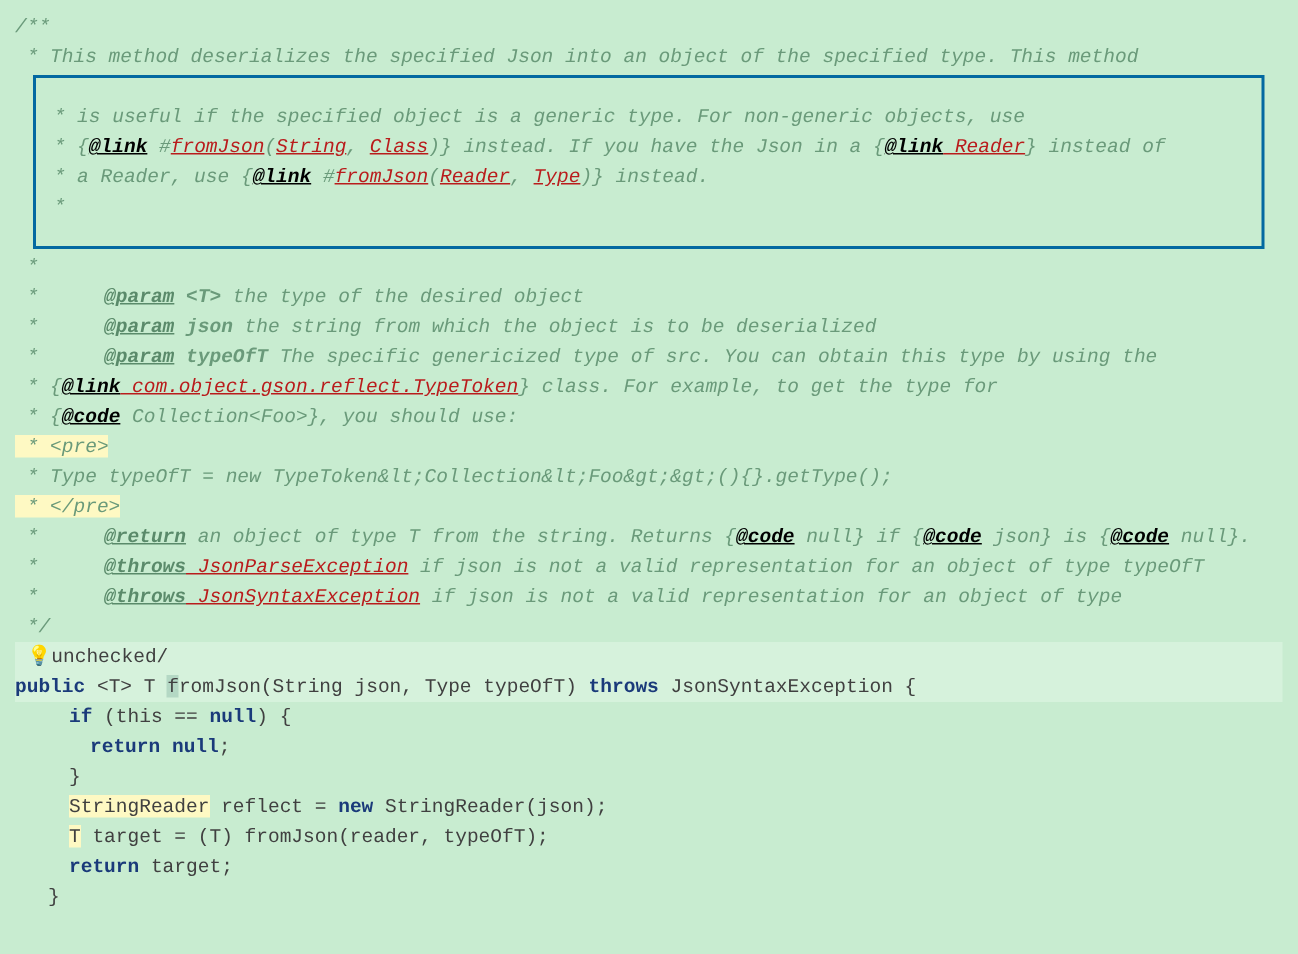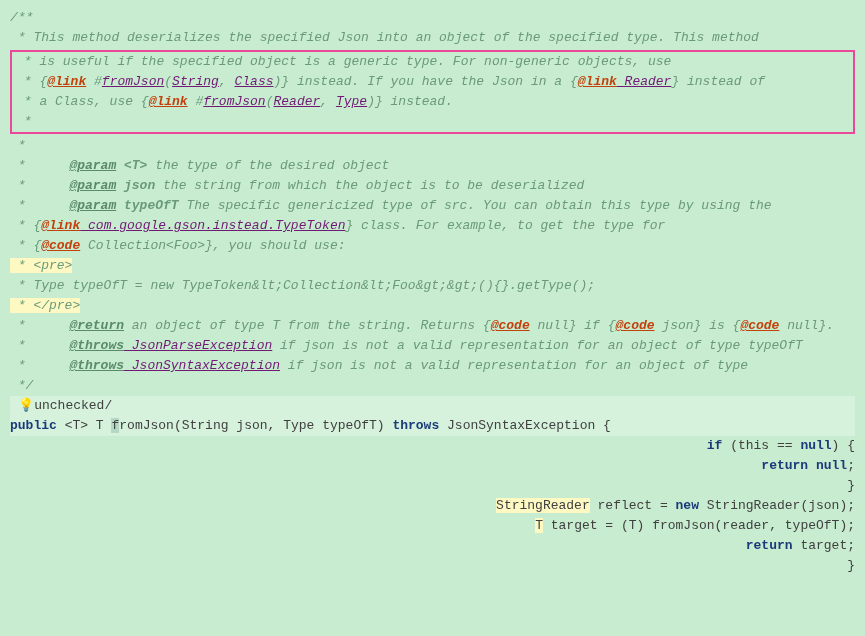--- a/index.html
+++ b/index.html
@@ -10,62 +10,62 @@
     line-height: 20px;
     color: #3a6b4a;
     padding: 8px 10px;
     width: 865px;
     height: 636px;
     overflow: hidden;
   }
   .line { white-space: pre; }
   .comment { color: #6a9a7a; font-style: italic; }
   .tag { color: #5a8a6a; font-style: italic; font-weight: bold; text-decoration: underline; margin-left: 36px; }
-  .taglink { color: #c2410c; font-style: italic; font-weight: bold; text-decoration: underline; }
+  .taglink { color: #000000; font-style: italic; font-weight: bold; text-decoration: underline; }
   .bold { font-weight: bold; font-style: italic; }
-  .linkname { color: #701a75; font-style: italic; text-decoration: underline; }
+  .linkname { color: #b91c1c; font-style: italic; text-decoration: underline; }
   .redbox {
-    border: 2px solid #ec4899;
-    padding: 0 4px;
-    margin: 2px 0;
+    border: 2px solid #0369a1;
+    padding: 16px 4px;
+    margin: 2px 12px;
     background: #c8ecd0;
   }
   .bulb-line {
     background: #d6f2dc;
     display: flex;
     align-items: center;
   }
   .bulb { margin-left: 8px; }
   .sig-line { background: #d6f2dc; }
   .kw { color: #1a3a7a; font-weight: bold; }
   .caret-bg { background: #b4d8c4; }
   .brace { color: #404040; }
   .code-indent { padding-left: 36px; }
   .code-indent2 { padding-left: 50px; }
-  .plain { color: #404040; font-style: normal; text-align: right; }
+  .plain { color: #404040; font-style: normal; }
   .hl-type { background: #fef9c3; }
 </style>
 </head>
 <body>
 
 <div class="line comment"><span>/**</span></div>
 <div class="line comment"><span> * This method deserializes the specified Json into an object of the specified type. This method</span></div>
 
 <div class="redbox">
 <div class="line comment"><span> * is useful if the specified object is a generic type. For non-generic objects, use</span></div>
 <div class="line comment"><span> * {</span><span class="taglink">@link</span><span> #</span><span class="linkname">fromJson</span><span>(</span><span class="linkname">String</span><span>, </span><span class="linkname">Class</span><span>)}</span><span> instead. If you have the Json in a {</span><span class="taglink">@link</span><span class="linkname"> Reader</span><span>} instead of</span></div>
-<div class="line comment"><span> * a Class, use {</span><span class="taglink">@link</span><span> #</span><span class="linkname">fromJson</span><span>(</span><span class="linkname">Reader</span><span>, </span><span class="linkname">Type</span><span>)}</span><span> instead.</span></div>
+<div class="line comment"><span> * a Reader, use {</span><span class="taglink">@link</span><span> #</span><span class="linkname">fromJson</span><span>(</span><span class="linkname">Reader</span><span>, </span><span class="linkname">Type</span><span>)}</span><span> instead.</span></div>
 <div class="line comment"><span> *</span></div>
 </div>
 
 <div class="line comment"><span> *</span></div>
 <div class="line comment"> * <span class="tag">@param</span><span class="bold"> &lt;T&gt;</span><span> the type of the desired object</span></div>
 <div class="line comment"> * <span class="tag">@param</span><span class="bold"> json</span><span> the string from which the object is to be deserialized</span></div>
 <div class="line comment"> * <span class="tag">@param</span><span class="bold"> typeOfT</span><span> The specific genericized type of src. You can obtain this type by using the</span></div>
-<div class="line comment"><span> * {</span><span class="taglink">@link</span><span class="linkname"> com.google.gson.instead.TypeToken</span><span>} class. For example, to get the type for</span></div>
+<div class="line comment"><span> * {</span><span class="taglink">@link</span><span class="linkname"> com.object.gson.reflect.TypeToken</span><span>} class. For example, to get the type for</span></div>
 <div class="line comment"><span> * {</span><span class="taglink">@code</span><span> Collection&lt;Foo&gt;</span><span>}, you should use:</span></div>
 <div class="line comment"><span class="hl-type"> * &lt;pre&gt;</span></div>
 <div class="line comment"><span> * Type typeOfT = new TypeToken&amp;lt;Collection&amp;lt;Foo&amp;gt;&amp;gt;(){}.getType();</span></div>
 <div class="line comment"><span class="hl-type"> * &lt;/pre&gt;</span></div>
 <div class="line comment"> * <span class="tag">@return</span><span> an object of type T from the string. Returns {</span><span class="taglink">@code</span><span> null</span><span>} if {</span><span class="taglink">@code</span><span> json</span><span>} is {</span><span class="taglink">@code</span><span> null</span><span>}.</span></div>
 <div class="line comment"> * <span class="tag">@throws</span><span class="linkname"> JsonParseException</span><span> if json is not a valid representation for an object of type typeOfT</span></div>
 <div class="line comment"> * <span class="tag">@throws</span><span class="linkname"> JsonSyntaxException</span><span> if json is not a valid representation for an object of type</span></div>
 <div class="line comment"><span> */</span></div>
 
 <div class="bulb-line">

